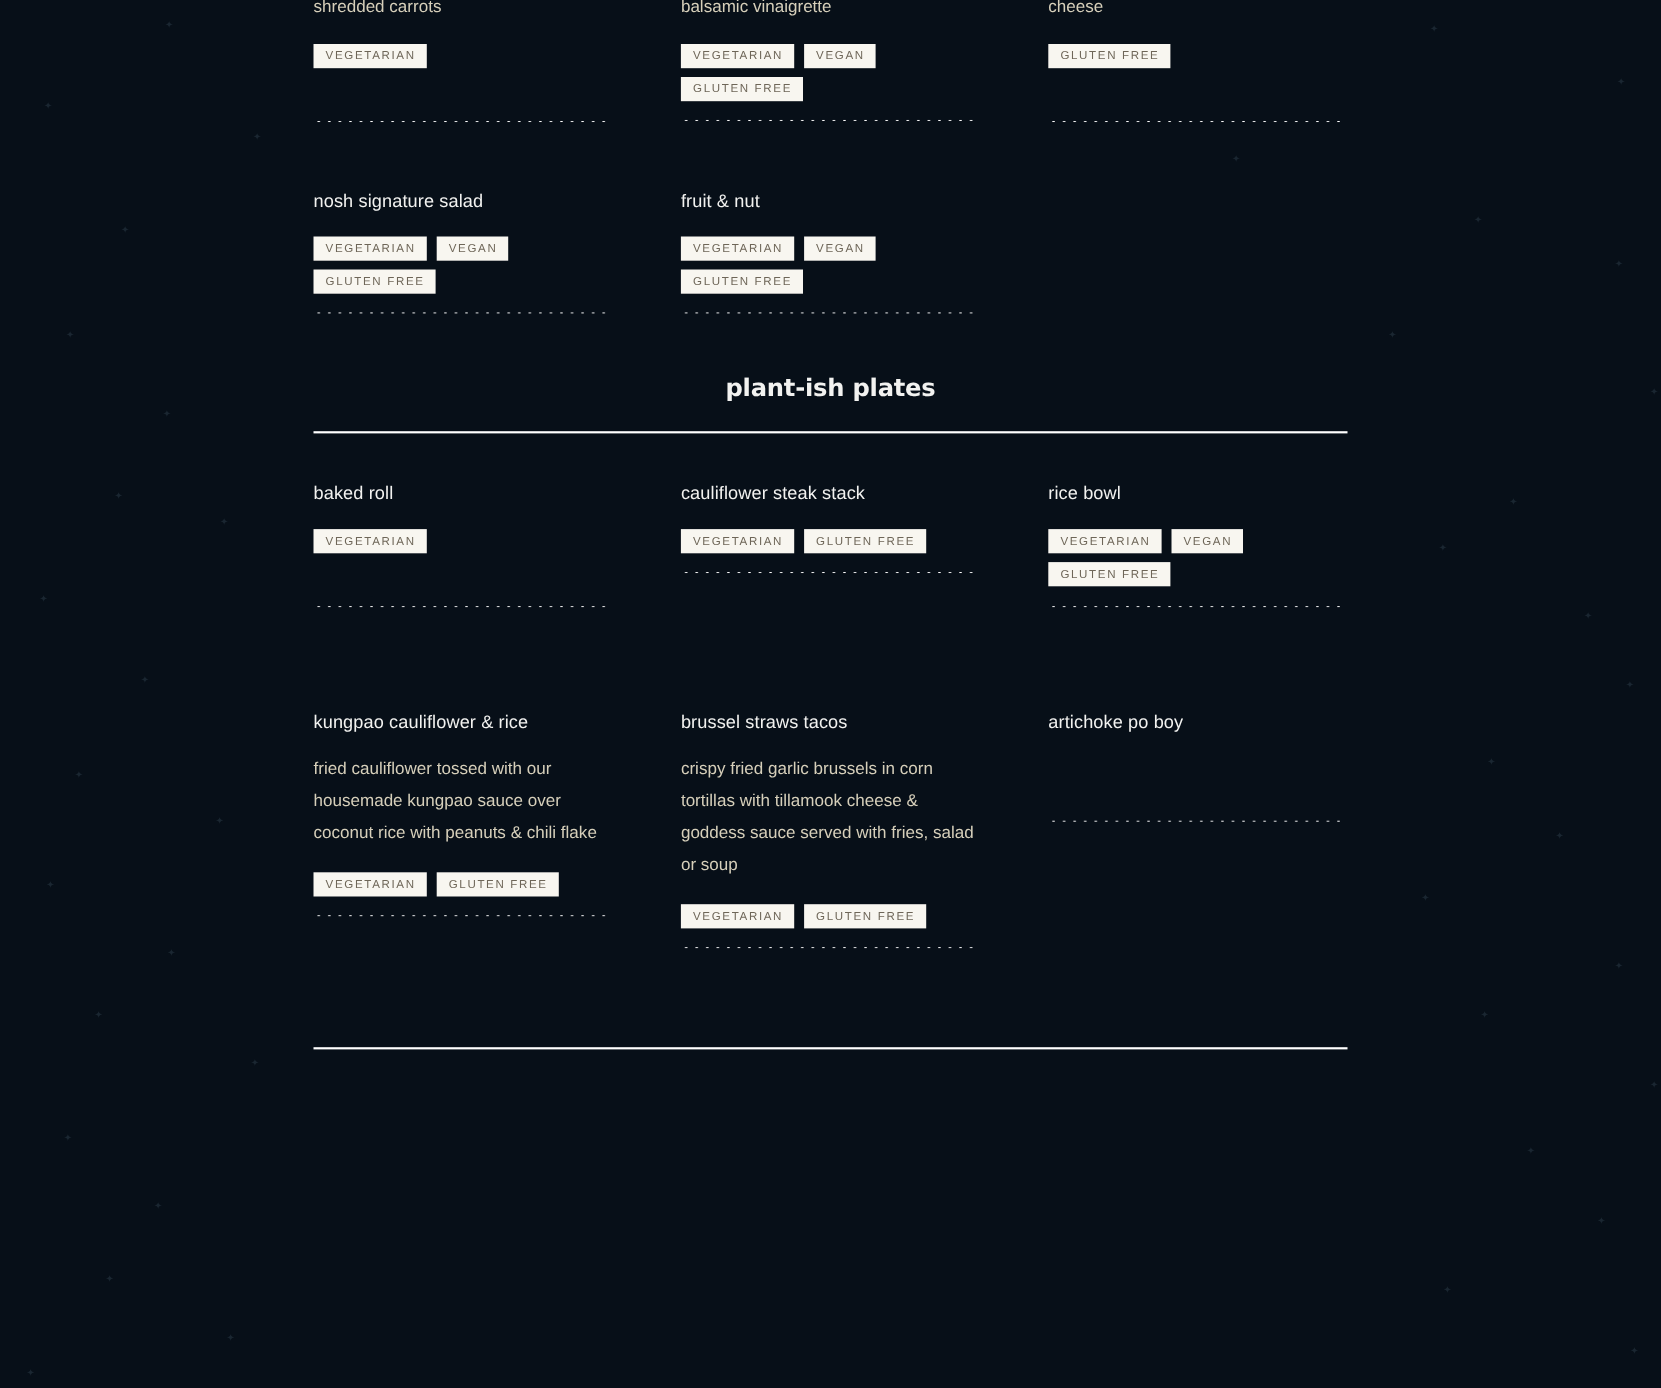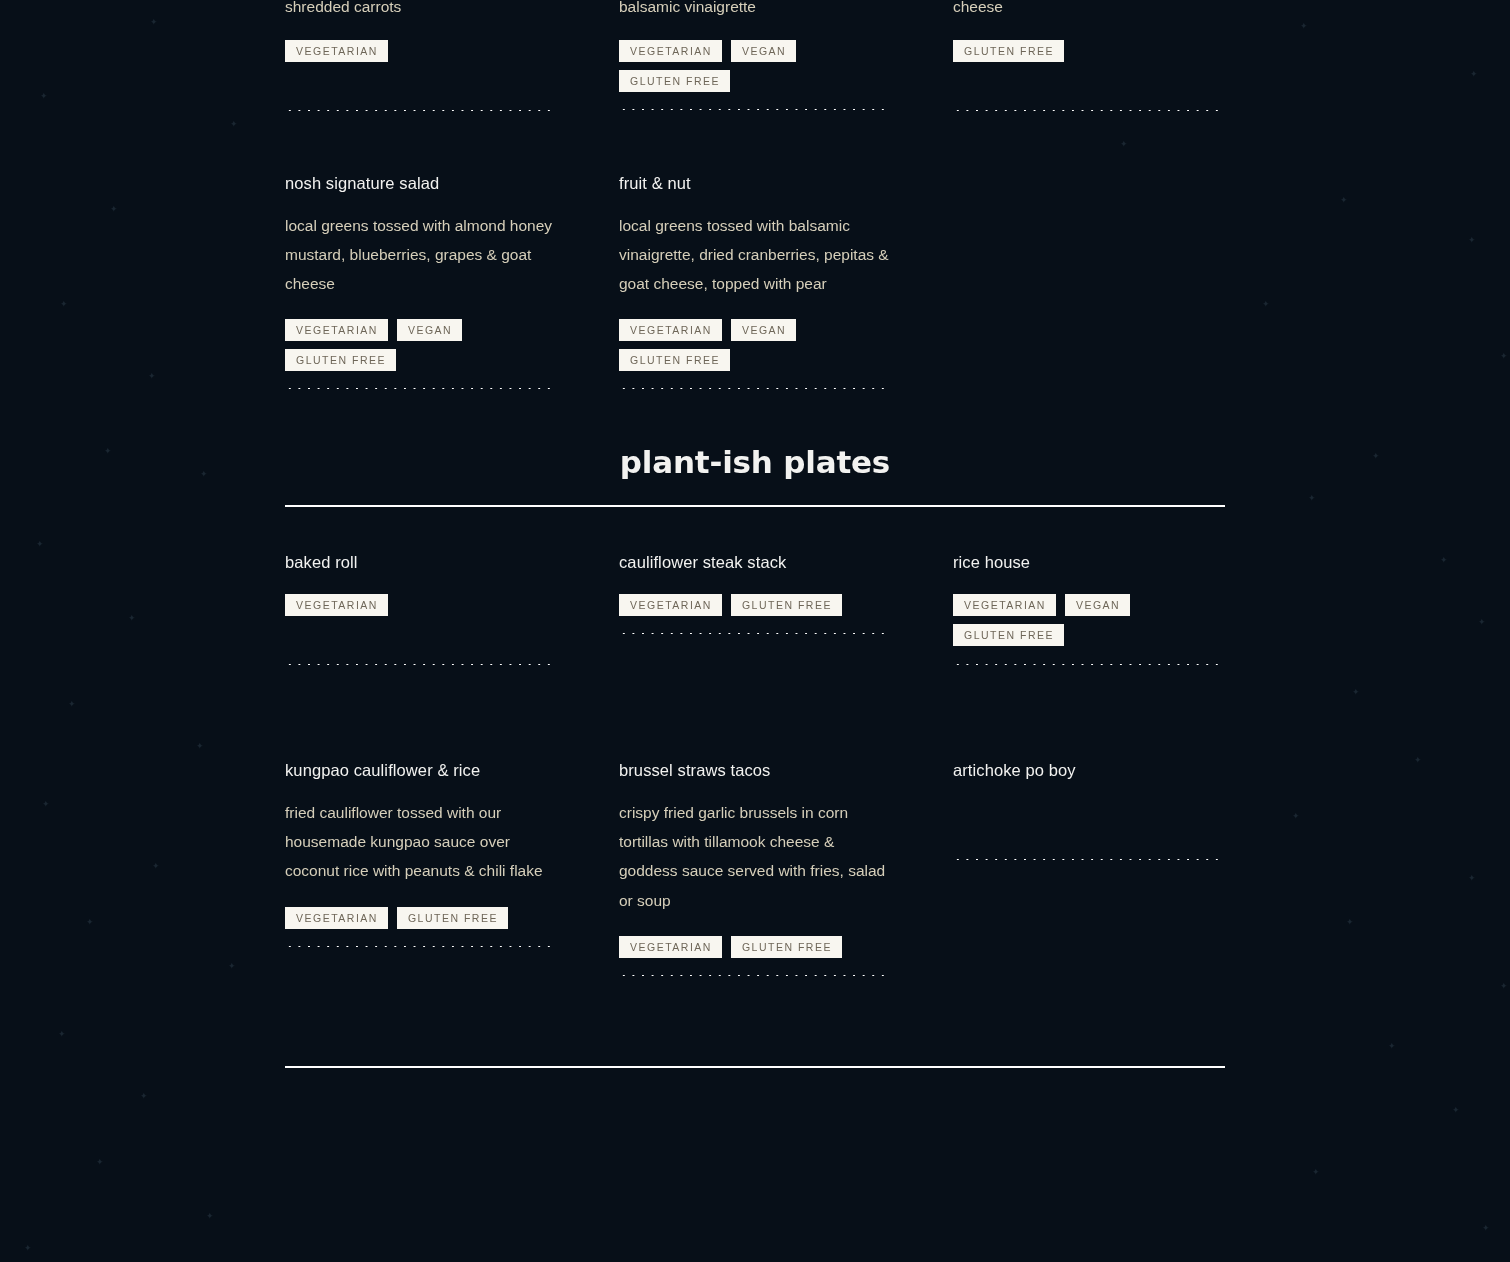--- a/index.html
+++ b/index.html
@@ -114,21 +114,21 @@
     width:270px;
   }
 
   
   .section{
     margin-top:0;
   }
   .section-title{
     text-align:center;
     color:var(--title);
-    font-size:31px;
+    font-size:22px;
     font-weight:700;
     letter-spacing:-0.2px;
     font-family:"DejaVu Sans", sans-serif;
     line-height:1;
   }
   .section-rule{
     height:2px;
     background:var(--rule);
     width:940px;
     margin:27px auto 0 auto;
@@ -227,34 +227,32 @@
 
     </div>
 
     <div class="row-gap-a"></div>
 
     <div class="item-grid">
 
       <div class="col">
         <div class="menu-item">
           <div class="item-title">nosh signature salad</div>
-          <div class="item-desc">local greens tossed with almond honey mustard, blueberries, grapes &amp; goat cheese</div>
           <div class="tags">
             <span class="tag">VEGETARIAN</span>
             <span class="tag">VEGAN</span>
             <span class="tag">GLUTEN FREE</span>
           </div>
           <div class="dotted" style="margin-top:17px"></div>
         </div>
       </div>
 
       <div class="col">
         <div class="menu-item">
           <div class="item-title">fruit &amp; nut</div>
-          <div class="item-desc">local greens tossed with balsamic vinaigrette, dried cranberries, pepitas &amp; goat cheese, topped with pear</div>
           <div class="tags">
             <span class="tag">VEGETARIAN</span>
             <span class="tag">VEGAN</span>
             <span class="tag">GLUTEN FREE</span>
           </div>
           <div class="dotted" style="margin-top:17px"></div>
         </div>
       </div>
 
       <div class="col"></div>
@@ -288,21 +286,21 @@
           <div class="tags">
             <span class="tag">VEGETARIAN</span>
             <span class="tag">GLUTEN FREE</span>
           </div>
           <div class="dotted" style="margin-top:17px"></div>
         </div>
       </div>
 
       <div class="col">
         <div class="menu-item">
-          <div class="item-title">rice house</div>
+          <div class="item-title">rice bowl</div>
           <div class="tags">
             <span class="tag">VEGETARIAN</span>
             <span class="tag">VEGAN</span>
             <span class="tag">GLUTEN FREE</span>
           </div>
           <div class="dotted" style="margin-top:18px"></div>
         </div>
       </div>
 
     </div>

